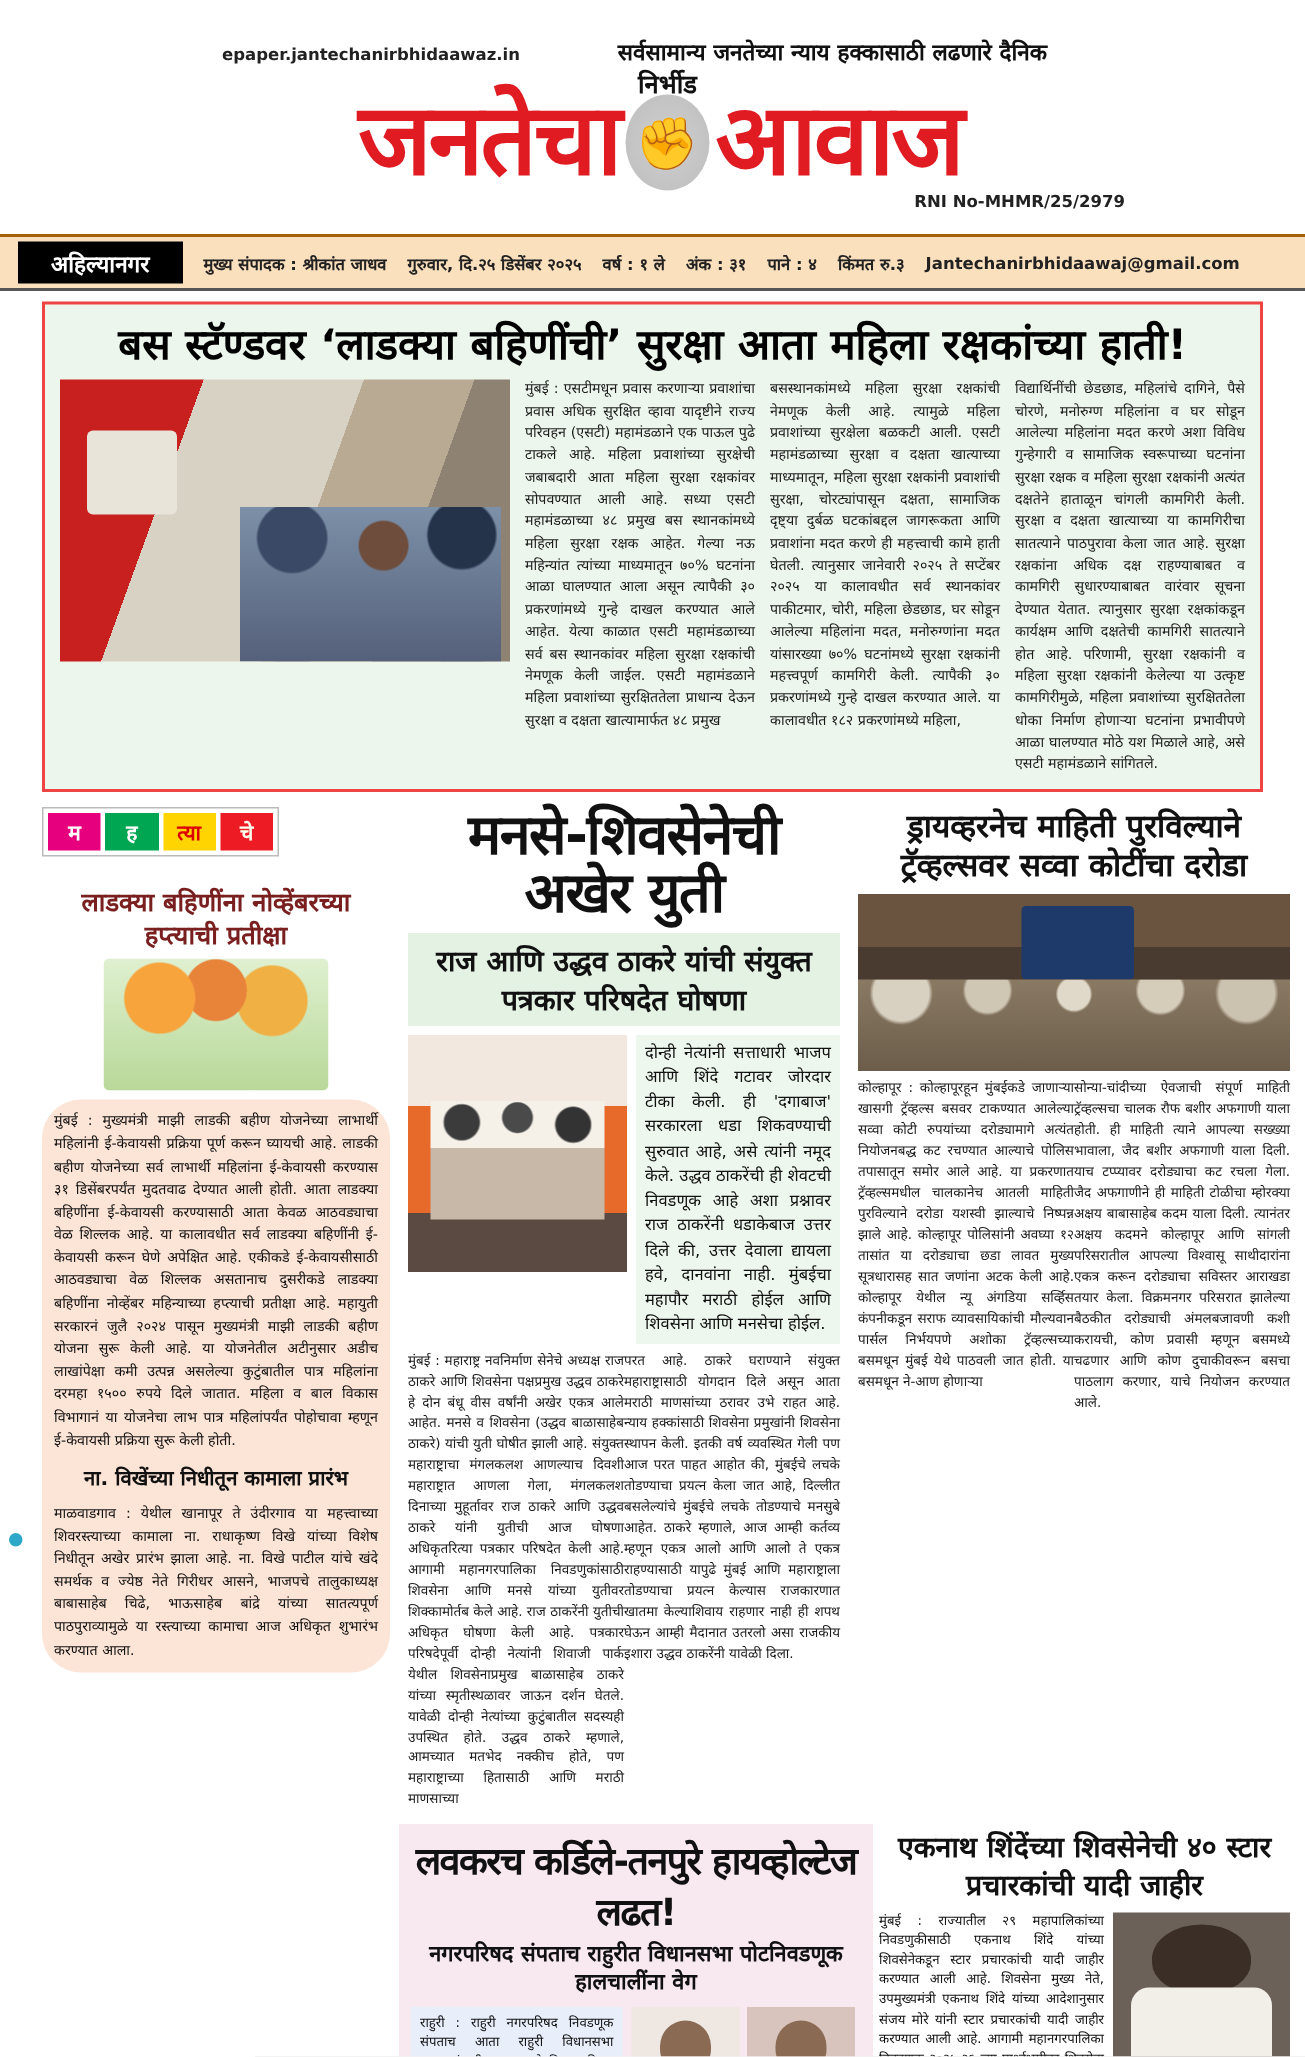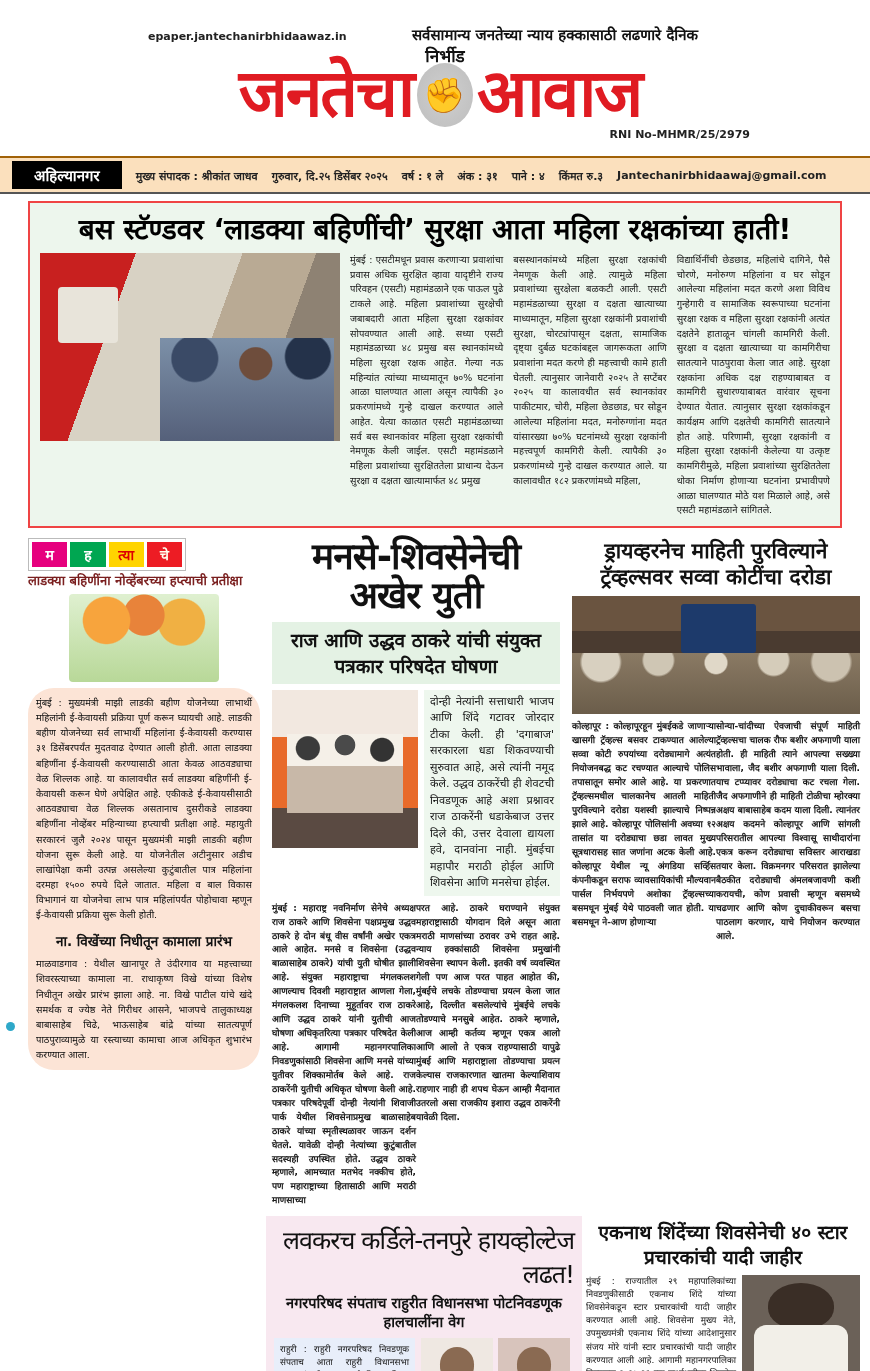--- a/index.html
+++ b/index.html
@@ -35,21 +35,21 @@
                  radial-gradient(circle at 85% 18%,#24324a 0 13%,transparent 14%),
                  linear-gradient(#7c90a8,#55607a);}
   .news-col{flex:1;font-size:9.5px;line-height:1.55;text-align:justify;color:#1a1a1a;}
   
   .mid{display:flex;align-items:stretch;padding:0 0 0 0;}
   .sidebar{width:266px;flex:none;padding:6px 6px 0 28px;box-sizing:border-box;}
   .mahatva{display:flex;gap:3px;border:1px solid #bbb;padding:3px;width:150px;}
   .mbox{flex:1;text-align:center;font-weight:bold;font-size:14px;padding:3px 0;color:#fff;}
   .mbox1{background:#e6007e;} .mbox2{background:#00a651;}
   .mbox3{background:#ffd400;color:#d00;} .mbox4{background:#ed1c24;color:#ffe;}
-  .teaser-title{font-size:13px;font-weight:bold;color:#7a1f1f;text-align:left;margin:2px 0 4px 0;line-height:1.3;}
+  .teaser-title{font-size:17px;font-weight:bold;color:#7a1f1f;text-align:center;margin:20px 0 4px 0;line-height:1.3;}
   .women-photo{width:150px;height:88px;margin:0 auto 6px auto;border-radius:4px;
       background:radial-gradient(circle at 25% 30%,#f7a43d 0 18%,transparent 19%),
                  radial-gradient(circle at 50% 24%,#e8833a 0 20%,transparent 21%),
                  radial-gradient(circle at 75% 32%,#f0b043 0 18%,transparent 19%),
                  linear-gradient(#dff0d0,#b8d898);}
   .sidebar-bodybox{background:#fce4d6;padding:7px 8px;font-size:9.5px;line-height:1.6;text-align:justify;border-radius:26px;}
   .sidebar-subhead{font-size:13.5px;font-weight:bold;text-align:center;margin:8px 0 4px 0;}
   .blue-dot{position:absolute;left:6px;top:1022px;width:9px;height:9px;border-radius:50%;background:#2ea8c9;}
   .center-col{width:300px;flex:none;padding:2px 6px;box-sizing:border-box;}
   .right-col{width:304px;flex:none;padding:2px 10px 0 6px;box-sizing:border-box;}
@@ -58,34 +58,34 @@
   .alliance-row{display:flex;gap:6px;}
   .alliance-photo{width:146px;height:158px;background:linear-gradient(#f2e8e0 0 30%,#e86a2a 30% 75%,#5a4a42 75%);}
   .alliance-photo:before{content:"";position:absolute;left:10%;top:28%;width:80%;height:50%;
       background:radial-gradient(circle at 18% 18%,#3b3b3b 0 10%,transparent 11%),
                  radial-gradient(circle at 50% 14%,#4a4a4a 0 11%,transparent 12%),
                  radial-gradient(circle at 82% 20%,#333 0 10%,transparent 11%),
                  linear-gradient(#f5f0e8 0 40%,#c8b8a8 40%);}
   .daga-box{flex:1;background:#eef7ee;padding:4px 6px;}
   .daga-head{font-size:16px;font-weight:bold;line-height:1.25;margin-bottom:4px;}
   .daga-body{font-size:11px;line-height:1.5;text-align:justify;}
-  .two-cols{display:flex;gap:0;margin-top:6px;font-weight:bold;}
+  .two-cols{display:flex;gap:0;margin-top:6px;}
   .two-cols .news-col{font-size:9px;}
   .robbery-headline{font-size:21px;font-weight:bold;text-align:center;line-height:1.25;margin:4px 0 6px 0;}
   .robbery-photo{width:100%;height:118px;background:linear-gradient(#6a5440 0 30%,#4a3b30 30%);}
   .robbery-photo:before{content:"";position:absolute;left:38%;top:6%;width:26%;height:42%;background:#1d3a6b;border-radius:3px;}
   .robbery-photo:after{content:"";position:absolute;left:0;bottom:0;width:100%;height:52%;
       background:radial-gradient(circle at 10% 15%,#d8d0c0 0 7%,transparent 8%),
                  radial-gradient(circle at 30% 12%,#cfc6b4 0 7%,transparent 8%),
                  radial-gradient(circle at 50% 16%,#e0d8c8 0 7%,transparent 8%),
                  radial-gradient(circle at 70% 12%,#d5ccba 0 7%,transparent 8%),
                  radial-gradient(circle at 90% 15%,#ccc2b0 0 7%,transparent 8%),
                  linear-gradient(#8a7a64,#6b5d4a);}
   .bye-box{width:310px;flex:none;background:#f8e8f0;margin-left:266px;padding:4px 8px;box-sizing:border-box;}
-  .bye-headline{font-size:25px;font-weight:normal;text-align:right;letter-spacing:-1px;margin:2px 0 4px 0;}
+  .bye-headline{font-size:25px;font-weight:bold;text-align:center;letter-spacing:-1px;margin:2px 0 4px 0;}
   .bye-subhead{font-size:14.5px;font-weight:bold;text-align:center;line-height:1.3;margin-bottom:6px;}
   .bye-row{display:flex;gap:6px;}
   .bye-bluebox{width:47%;background:#e8eefa;padding:5px 6px;font-size:8.8px;line-height:1.5;text-align:justify;box-sizing:border-box;}
   .cand-photos{display:flex;gap:5px;align-items:flex-start;}
   .cand{width:72px;height:92px;background:linear-gradient(#efe8e2 0 55%,#fdfdfd 55%);}
   .cand:before{content:"";position:absolute;left:26%;top:10%;width:48%;height:38%;background:#8a6a52;border-radius:50% 50% 45% 45%;}
   .cand:after{content:"";position:absolute;left:18%;top:46%;width:64%;height:54%;background:#f6f4f0;border-radius:10px 10px 0 0;}
   .cand.c2{background:linear-gradient(#d8c4bc 0 55%,#f5f3ef 55%);}
   .shinde-box{flex:1;padding:2px 10px 0 4px;}
   .shinde-headline{font-size:19px;font-weight:bold;text-align:center;line-height:1.3;margin:2px 0 5px 0;}

